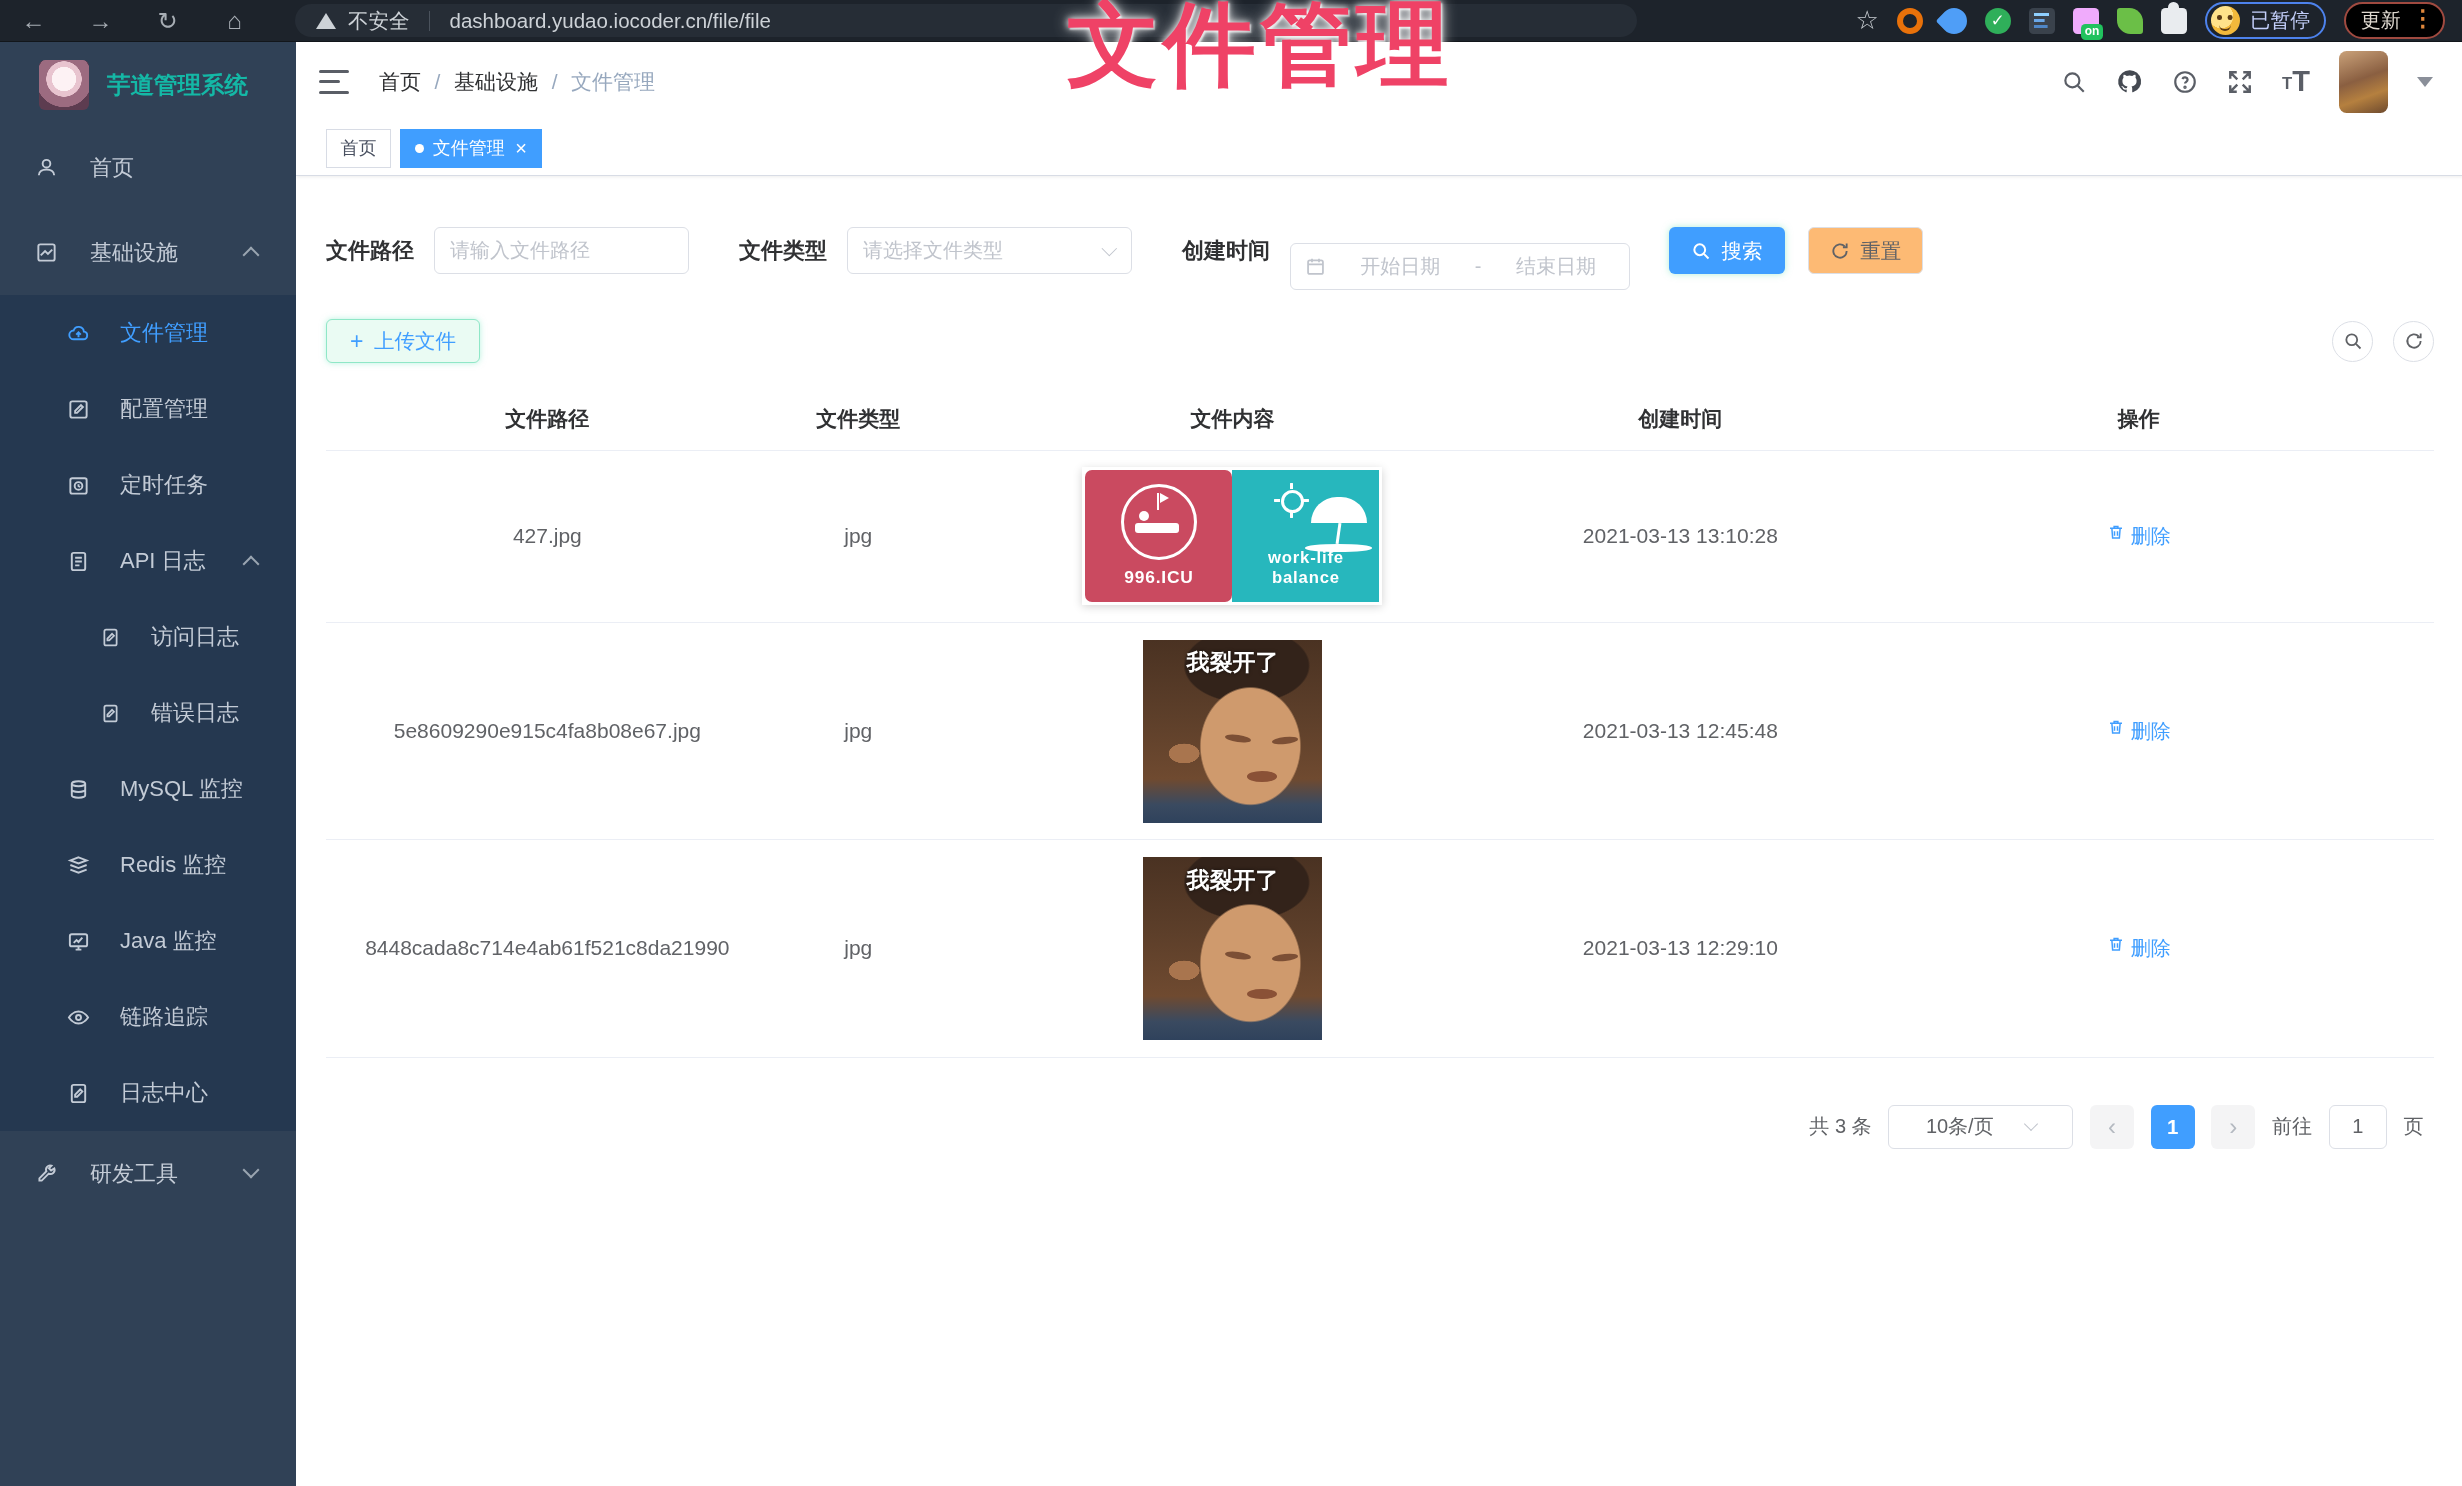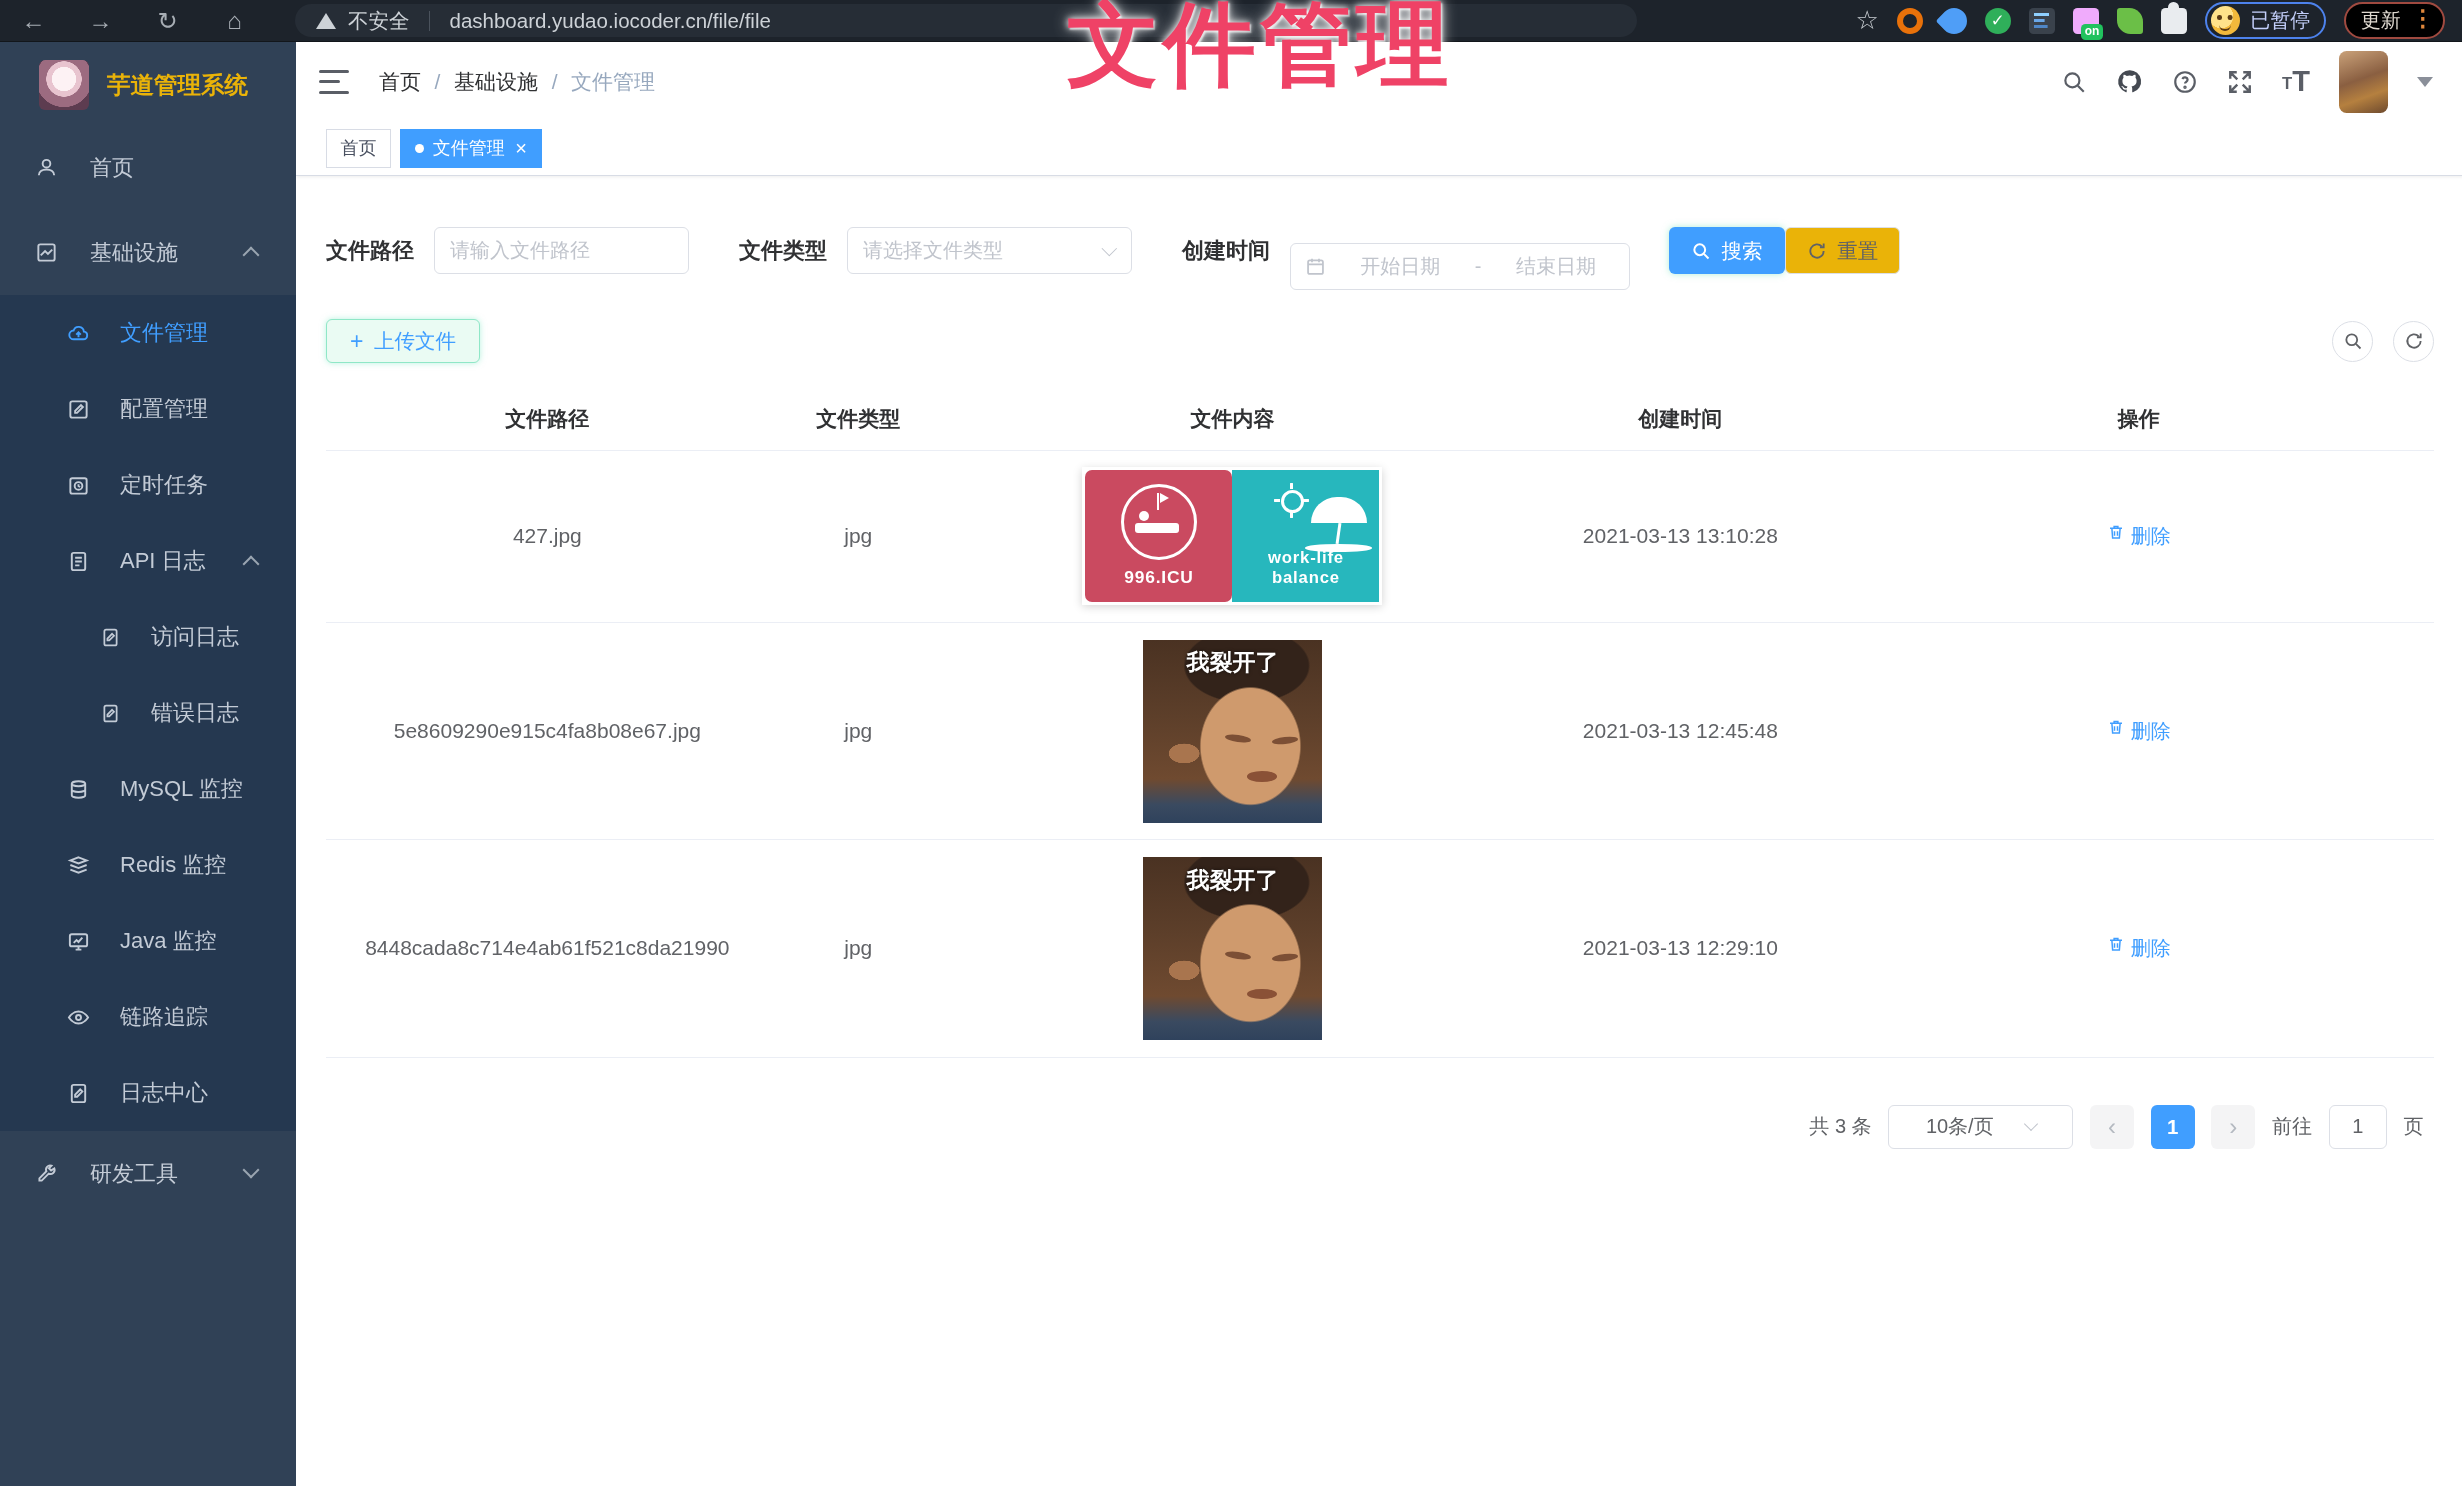--- a/index.html
+++ b/index.html
@@ -45,21 +45,21 @@
   
   .overlay-title{position:absolute;top:-7.6px;left:1067px;z-index:10;font-size:92px;font-weight:700;
     color:#ef4266;letter-spacing:4.5px;line-height:1.15;
     text-shadow:0 0 6px rgba(255,255,255,.95),0 0 15px rgba(255,255,255,.85),1.5px 1.5px 1.5px rgba(255,255,255,.6);}
 
   
   .sidebar{position:absolute;top:42px;left:0;width:296px;height:1444px;background:#304156;color:#c3cbd6;z-index:2;}
   .logo-row{display:flex;align-items:center;gap:18px;padding:16.7px 7.6px 13.6px 39px;height:83px;}
   .logo-img{width:50px;height:50px;border-radius:6px;flex:0 0 auto;
     background:radial-gradient(circle at 50% 38%,#fdf2f4 0 30%,#e8c4cf 31% 44%,#9c6b80 45% 70%,#5d3c50 71% 100%);}
-  .app-title{color:#eab308;font-size:23.5px;font-weight:700;white-space:nowrap;}
+  .app-title{color:#14b8a6;font-size:23.5px;font-weight:700;white-space:nowrap;}
   .m-item{height:85px;display:flex;align-items:center;padding-left:35px;font-size:22px;position:relative;cursor:pointer;}
   .m-item .m-ic{margin-right:32px;flex:0 0 auto;}
   .submenu{background:#253850;}
   .sub-item{height:76px;display:flex;align-items:center;padding-left:67px;font-size:22px;position:relative;cursor:pointer;}
   .sub-item .m-ic{margin-right:30px;flex:0 0 auto;}
   .sub-sub{padding-left:100px;}
   .active-item{color:#409eff;}
   .chev{position:absolute;right:39px;width:12px;height:12px;border-right:2.3px solid #9aa5b1;border-bottom:2.3px solid #9aa5b1;}
   .chev-down{transform:rotate(45deg);top:33px;}
   .chev-up{transform:rotate(-135deg);top:39px;}
@@ -102,21 +102,21 @@
   .f-select{width:285px;height:47px;border:0.8px solid #dcdfe6;border-radius:6px;display:flex;
     align-items:center;padding:0 15px;color:#c0c4cc;font-size:20px;position:relative;cursor:pointer;}
   .f-select .sel-chev{position:absolute;right:16.7px;top:15px;width:10.6px;height:10.6px;
     border-right:1.5px solid #c0c4cc;border-bottom:1.5px solid #c0c4cc;transform:rotate(45deg);}
   .date-box{width:340px;height:47px;border:0.8px solid #dcdfe6;border-radius:6px;display:flex;
     align-items:center;padding:0 13.6px;gap:15px;font-size:20px;color:#c0c4cc;cursor:pointer;margin-top:32px;}
   .date-box .ph{flex:1;text-align:center;}
   .btn{height:47px;border-radius:6px;display:inline-flex;align-items:center;gap:10.6px;
     font-size:20.5px;padding:0 21px;cursor:pointer;border:0.8px solid transparent;white-space:nowrap;}
   .btn-primary{background:#409eff;color:#fff;margin-left:39px;box-shadow:0 0 7.6px rgba(97,226,180,.5);}
-  .btn-plain{background:#eab308;border-color:#dcdfe6;color:#606266;}
+  .btn-plain{background:#fdba74;border-color:#dcdfe6;color:#606266;margin-left:23px;}
 
   
   .toolbar{margin-top:29px;display:flex;align-items:center;}
   .upload-btn{height:44px;padding:0 23px;border:1.5px solid #8fe7c7;background:#eafbf3;color:#409eff;
     border-radius:6px;font-size:20.5px;display:inline-flex;gap:10.6px;align-items:center;cursor:pointer;
     box-shadow:0 0 6px rgba(128,230,195,.55);}
   .plus{font-size:23px;line-height:1;}
   .tool-circles{margin-left:auto;display:flex;gap:20px;}
   .circle-btn{width:41px;height:41px;border:0.8px solid #dcdfe6;border-radius:50%;display:flex;
     align-items:center;justify-content:center;color:#606266;cursor:pointer;background:#fff;}

